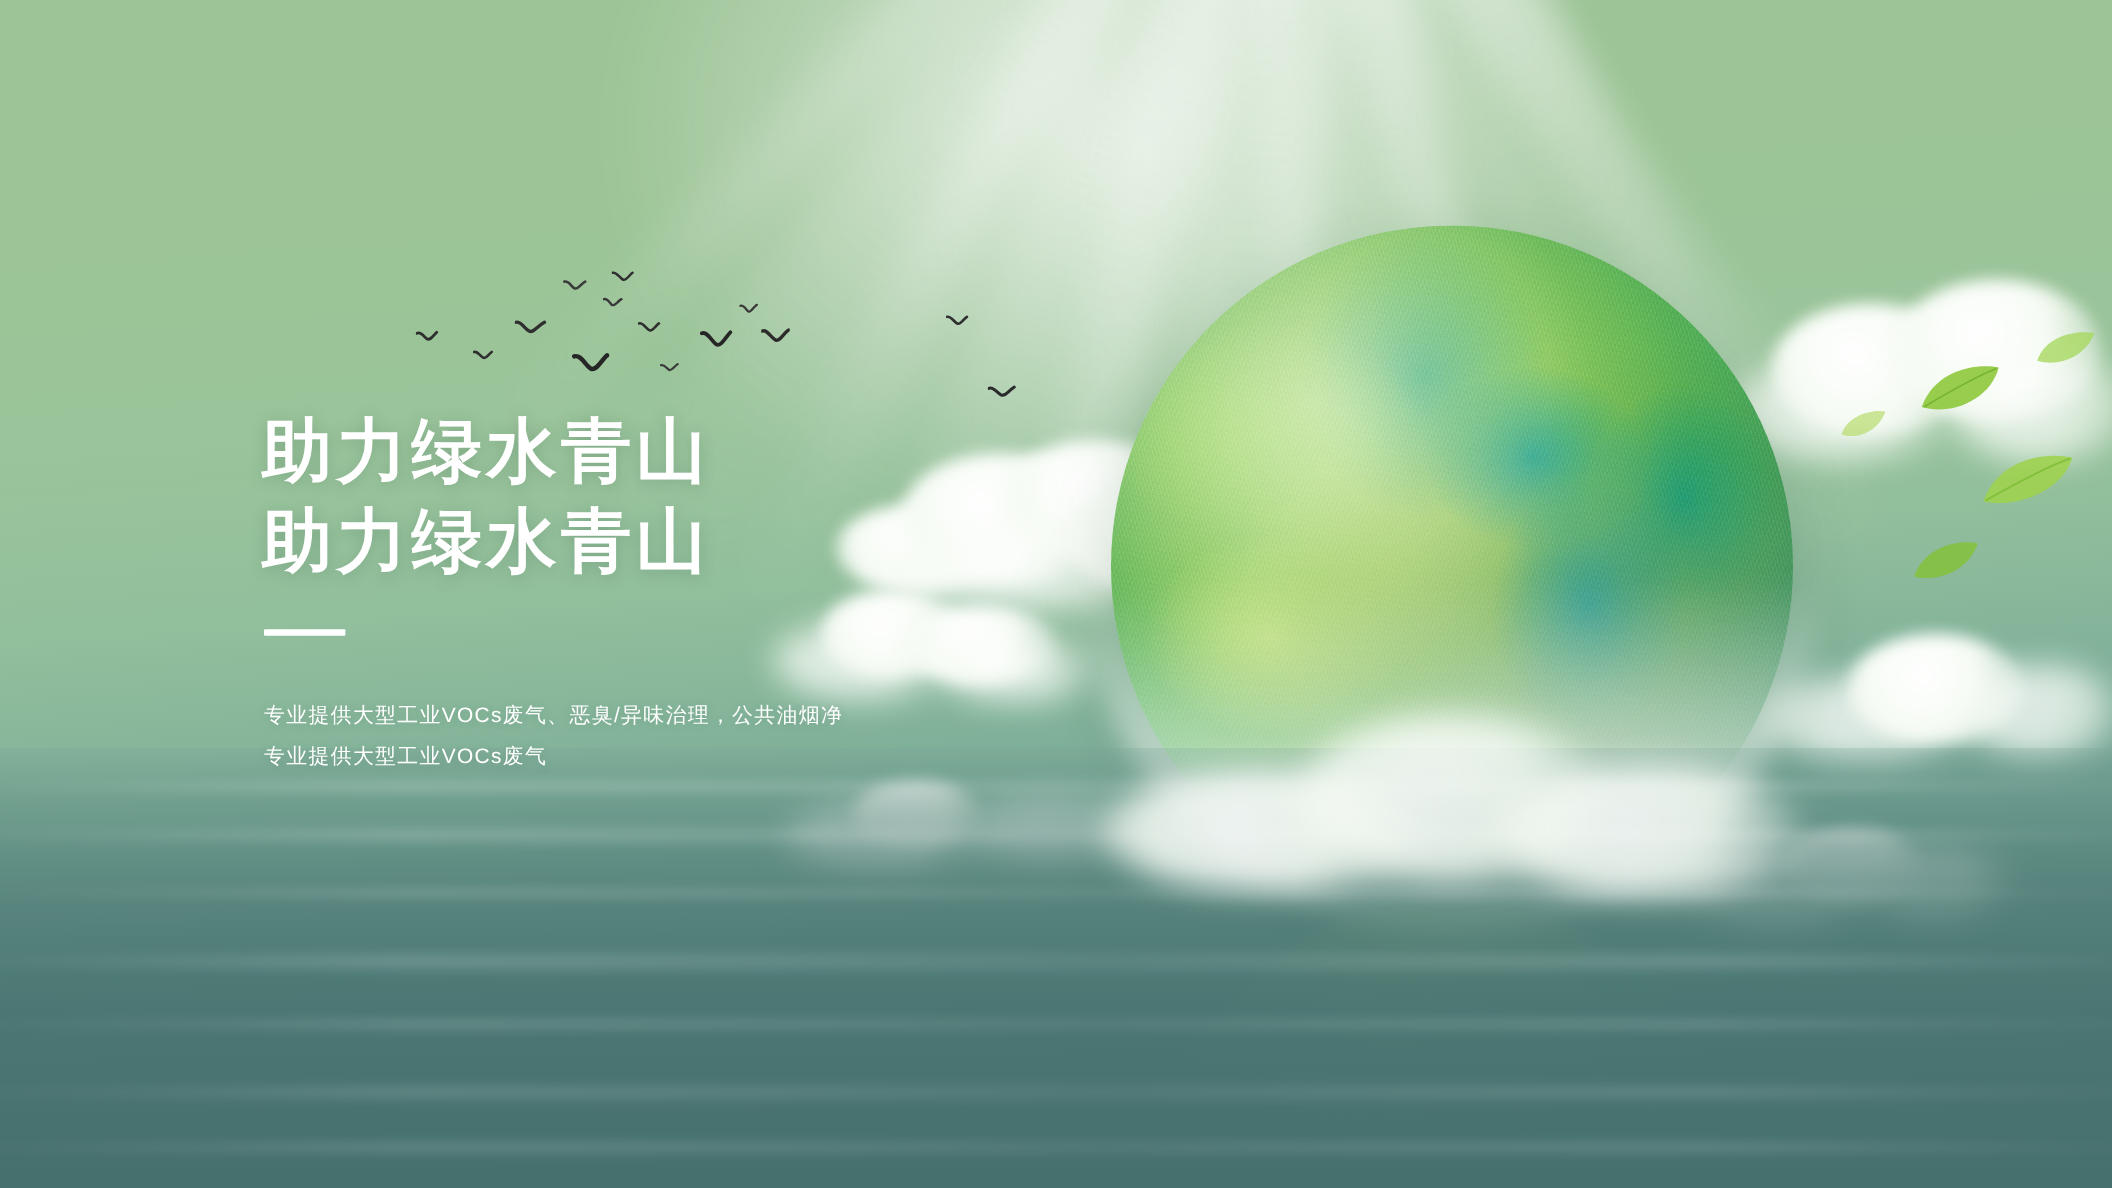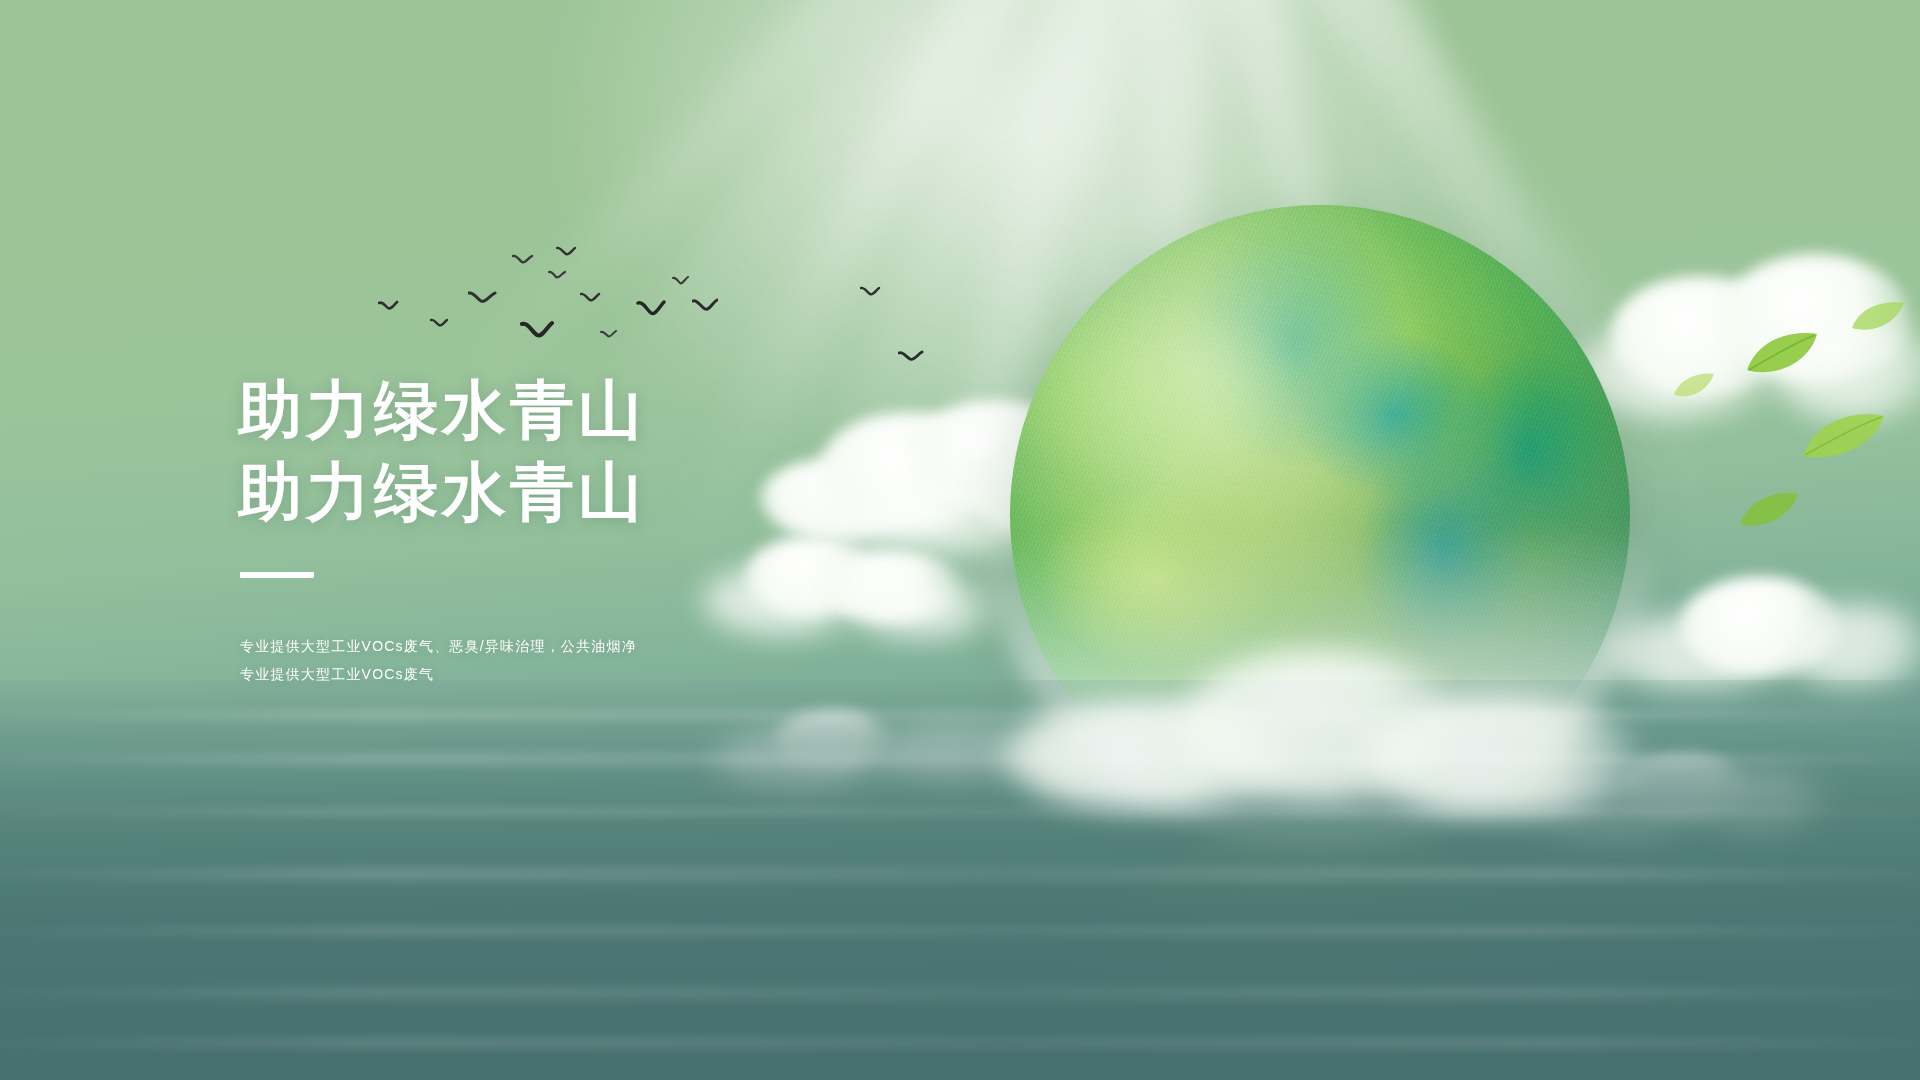--- a/index.html
+++ b/index.html
@@ -148,21 +148,21 @@
     text-shadow:0 2px 14px rgba(60,100,80,.28);
   }
   .headline span{display:block;}
   .rule{
     width:74px;height:6px;background:#ffffff;
     margin:38px 0 0 2px;border-radius:1px;
   }
   .sub{
     margin:54px 0 0 2px;
     color:#ffffff;
-    font-size:14px;
+    font-size:19px;
     line-height:2.0;
     letter-spacing:1.2px;
     font-weight:400;
     max-width:660px;
     text-shadow:0 1px 8px rgba(60,100,80,.22);
   }
   .sub span{display:block;}
 </style>
 </head>
 <body>

